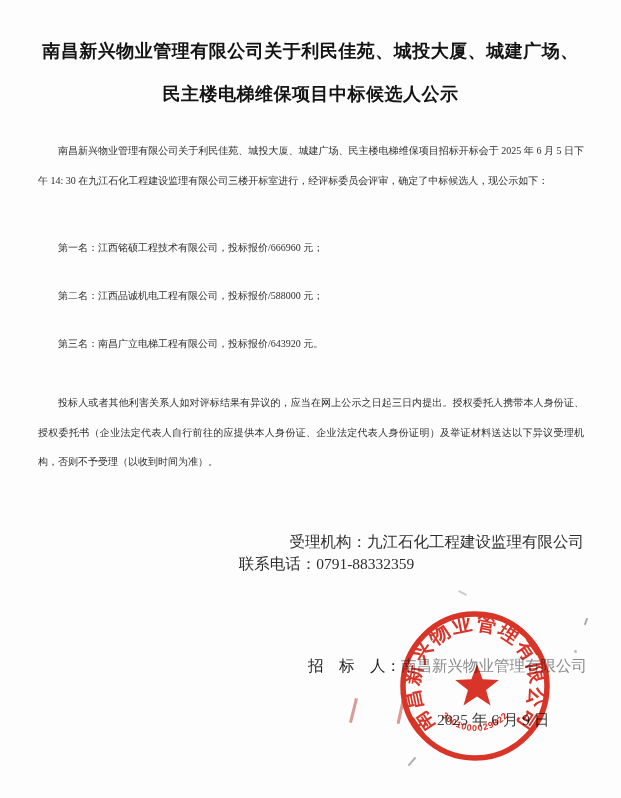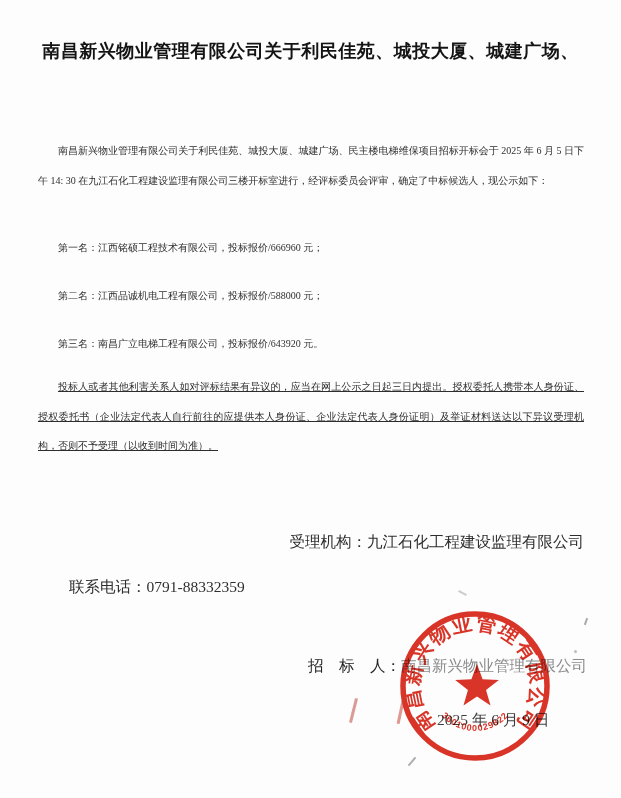--- a/index.html
+++ b/index.html
@@ -15,32 +15,32 @@
     text-align:center; font-family:"Liberation Sans", sans-serif;
     font-weight:700; font-size:18px; line-height:43px;
     color:#141414; letter-spacing:.5px;
   }
   .para {
     position:absolute; left:38px; width:546px;
     font-size:10px; line-height:29.5px;
     text-align:justify; text-indent:2em; color:#2e2e2e;
   }
   #intro { top:126px; }
-  #objection { top:362px;text-decoration:underline; }
+  #objection { top:378px; }
   .candidates { position:absolute; left:38px; top:233px; width:546px; }
   .candidates p {
     margin:0 0 18.5px 0; font-size:10px; line-height:29.5px;
     text-indent:2em; color:#2e2e2e;
   }
   .single-line {
     position:absolute; left:38px; width:546px;
     font-size:15.5px; line-height:29.5px; text-indent:2em; color:#2e2e2e;
   }
   #agency { top:511px;text-align:right; }
-  #phone  { top:556px; }
+  #phone  { top:533px;text-align:center; }
   .signature {
     position:absolute; left:308px; top:651px;
     font-size:15.5px; line-height:29.5px; white-space:nowrap;
   }
   .signature .label { color:#232323; }
   .signature .name  { color:#8b8b8b; }
   .dateline {
     position:absolute; left:437px; top:705px;
     font-size:15.5px; line-height:29.5px; color:#3d3d3d; white-space:nowrap;
   }
@@ -64,20 +64,21 @@
   .m-speck3 { left:574px; top:650px; width:3px; height:3px; background:#bdbdbd; border-radius:50%; }
   .m-speck4 { left:458px; top:592px; width:9px; height:2px; background:#cccccc; transform:rotate(28deg); }
 </style>
 </head>
 <body>
 
 <div class="page">
 
   <div class="title">
     <div>南昌新兴物业管理有限公司关于利民佳苑、城投大厦、城建广场、</div>
+    <div>民主楼电梯维保项目中标候选人公示</div>
   </div>
 
   <p class="para" id="intro">南昌新兴物业管理有限公司关于利民佳苑、城投大厦、城建广场、民主楼电梯维保项目招标开标会于 2025 年 6 月 5 日下午 14: 30 在九江石化工程建设监理有限公司三楼开标室进行，经评标委员会评审，确定了中标候选人，现公示如下：</p>
 
   <div class="candidates">
     <p>第一名：江西铭硕工程技术有限公司，投标报价/666960 元；</p>
     <p>第二名：江西品诚机电工程有限公司，投标报价/588000 元；</p>
     <p>第三名：南昌广立电梯工程有限公司，投标报价/643920 元。</p>
   </div>
 

